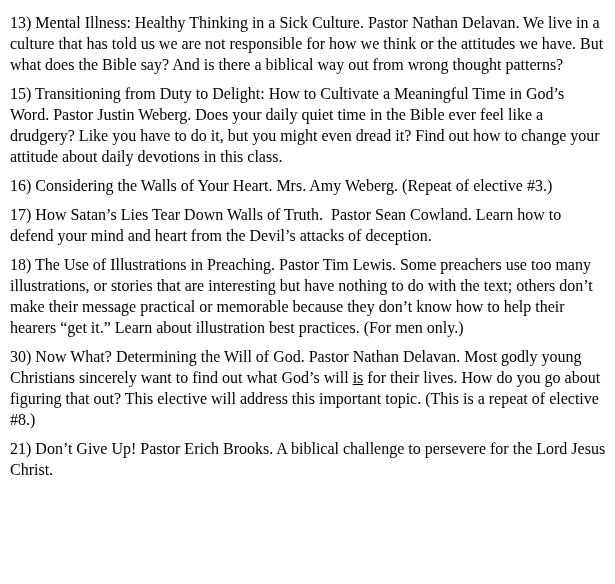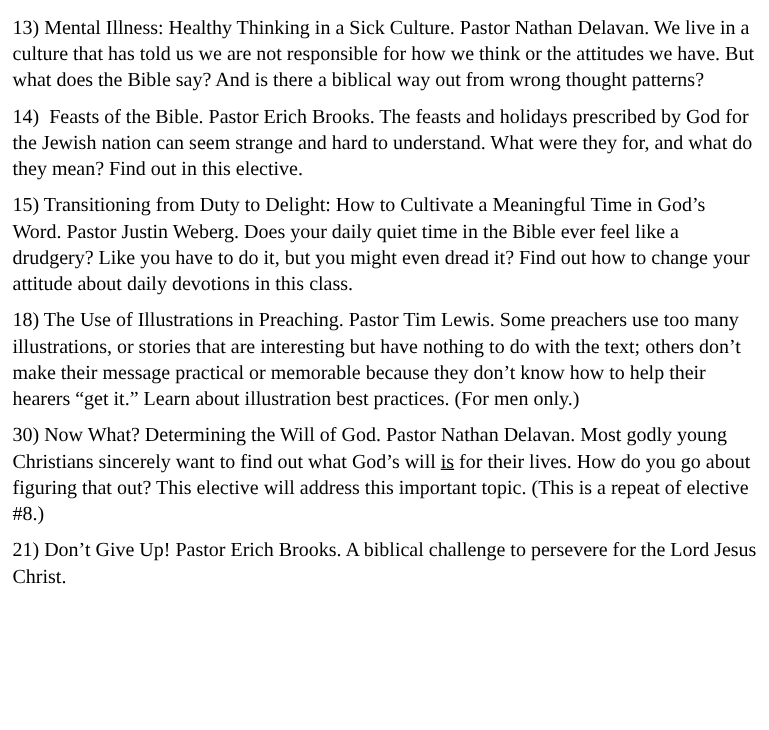--- a/index.html
+++ b/index.html
@@ -30,18 +30,19 @@
   .u {
     text-decoration: underline;
     text-align: center;
   }
 </style>
 </head>
 <body>
 
 <div class="page">
   <p>13) Mental Illness: Healthy Thinking in a Sick Culture. Pastor Nathan Delavan. We live in a culture that has told us we are not responsible for how we think or the attitudes we have. But what does the Bible say? And is there a biblical way out from wrong thought patterns?</p>
-  <p>14)  Feasts of the Bible. Pastor Erich Brooks. The feasts and holidays prescribed by God for the Jewish nation can seem strange and hard to understand. What were they for, and what do they mean? Find out in this elective.</p>
   <p>15) Transitioning from Duty to Delight: How to Cultivate a Meaningful Time in God’s Word. Pastor Justin Weberg. Does your daily quiet time in the Bible ever feel like a drudgery? Like you have to do it, but you might even dread it? Find out how to change your attitude about daily devotions in this class.</p>
+  <p>16) Considering the Walls of Your Heart. Mrs. Amy Weberg. (Repeat of elective #3.)</p>
+  <p>17) How Satan’s Lies Tear Down Walls of Truth.  Pastor Sean Cowland. Learn how to defend your mind and heart from the Devil’s attacks of deception.</p>
   <p>18) The Use of Illustrations in Preaching. Pastor Tim Lewis. Some preachers use too many illustrations, or stories that are interesting but have nothing to do with the text; others don’t make their message practical or memorable because they don’t know how to help their hearers “get it.” Learn about illustration best practices. (For men only.)</p>
   <p><span>30) Now What? Determining the Will of God. Pastor Nathan Delavan. Most godly young Christians sincerely want to find out what God’s will </span><span class="u">is</span><span> for their lives. How do you go about figuring that out? This elective will address this important topic. (This is a repeat of elective #8.)</span></p>
   <p>21) Don’t Give Up! Pastor Erich Brooks. A biblical challenge to persevere for the Lord Jesus Christ.</p>
 </div>
 
 </body></html>

